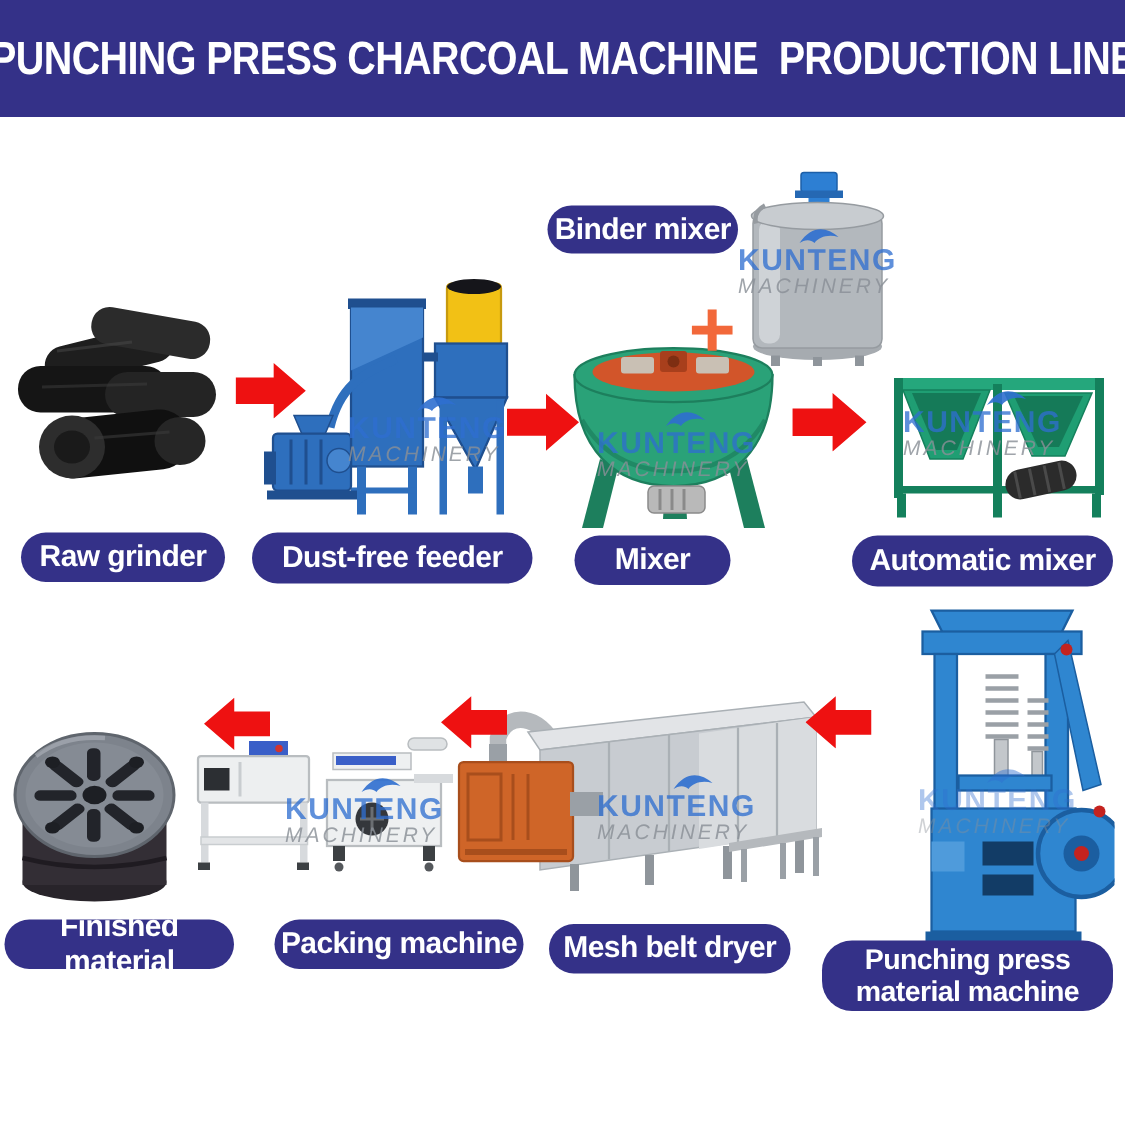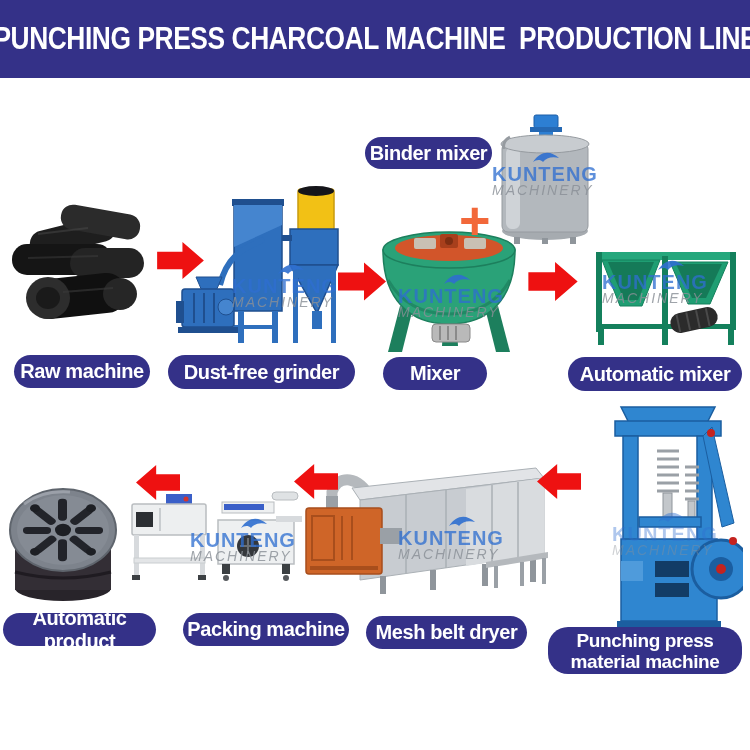--- a/index.html
+++ b/index.html
@@ -378,26 +378,26 @@
       </svg>
   </div>
   <div class="arrow" style="left:136px;top:465px;width:44px;height:35px">
     <svg viewBox="0 0 48 38">
         <polygon points="48,10 22,10 22,0 0,19 22,38 22,28 48,28"></polygon>
       </svg>
   </div>
 
   <div class="plus" style="left:459px;top:193px">+</div>
 
-  <div class="pill" style="left:14px;top:355px;width:136px;height:33px">Raw machine</div>
-  <div class="pill" style="left:168px;top:355px;width:187px;height:34px">Dust-free grinder</div>
+  <div class="pill" style="left:14px;top:355px;width:136px;height:33px">Raw grinder</div>
+  <div class="pill" style="left:168px;top:355px;width:187px;height:34px">Dust-free feeder</div>
   <div class="pill" style="left:365px;top:137px;width:127px;height:32px">Binder mixer</div>
   <div class="pill" style="left:383px;top:357px;width:104px;height:33px">Mixer</div>
   <div class="pill" style="left:568px;top:357px;width:174px;height:34px">Automatic mixer</div>
   <div class="pill two-line" style="left:548px;top:627px;width:194px;height:47px">
     <span>Punching press</span>
     <span>material machine</span>
   </div>
   <div class="pill" style="left:366px;top:616px;width:161px;height:33px">Mesh belt dryer</div>
   <div class="pill" style="left:183px;top:613px;width:166px;height:33px">Packing machine</div>
-  <div class="pill" style="left:3px;top:613px;width:153px;height:33px">Automatic product</div>
+  <div class="pill" style="left:3px;top:613px;width:153px;height:33px">Finished material</div>
 
 </div>
 
 </body></html>

